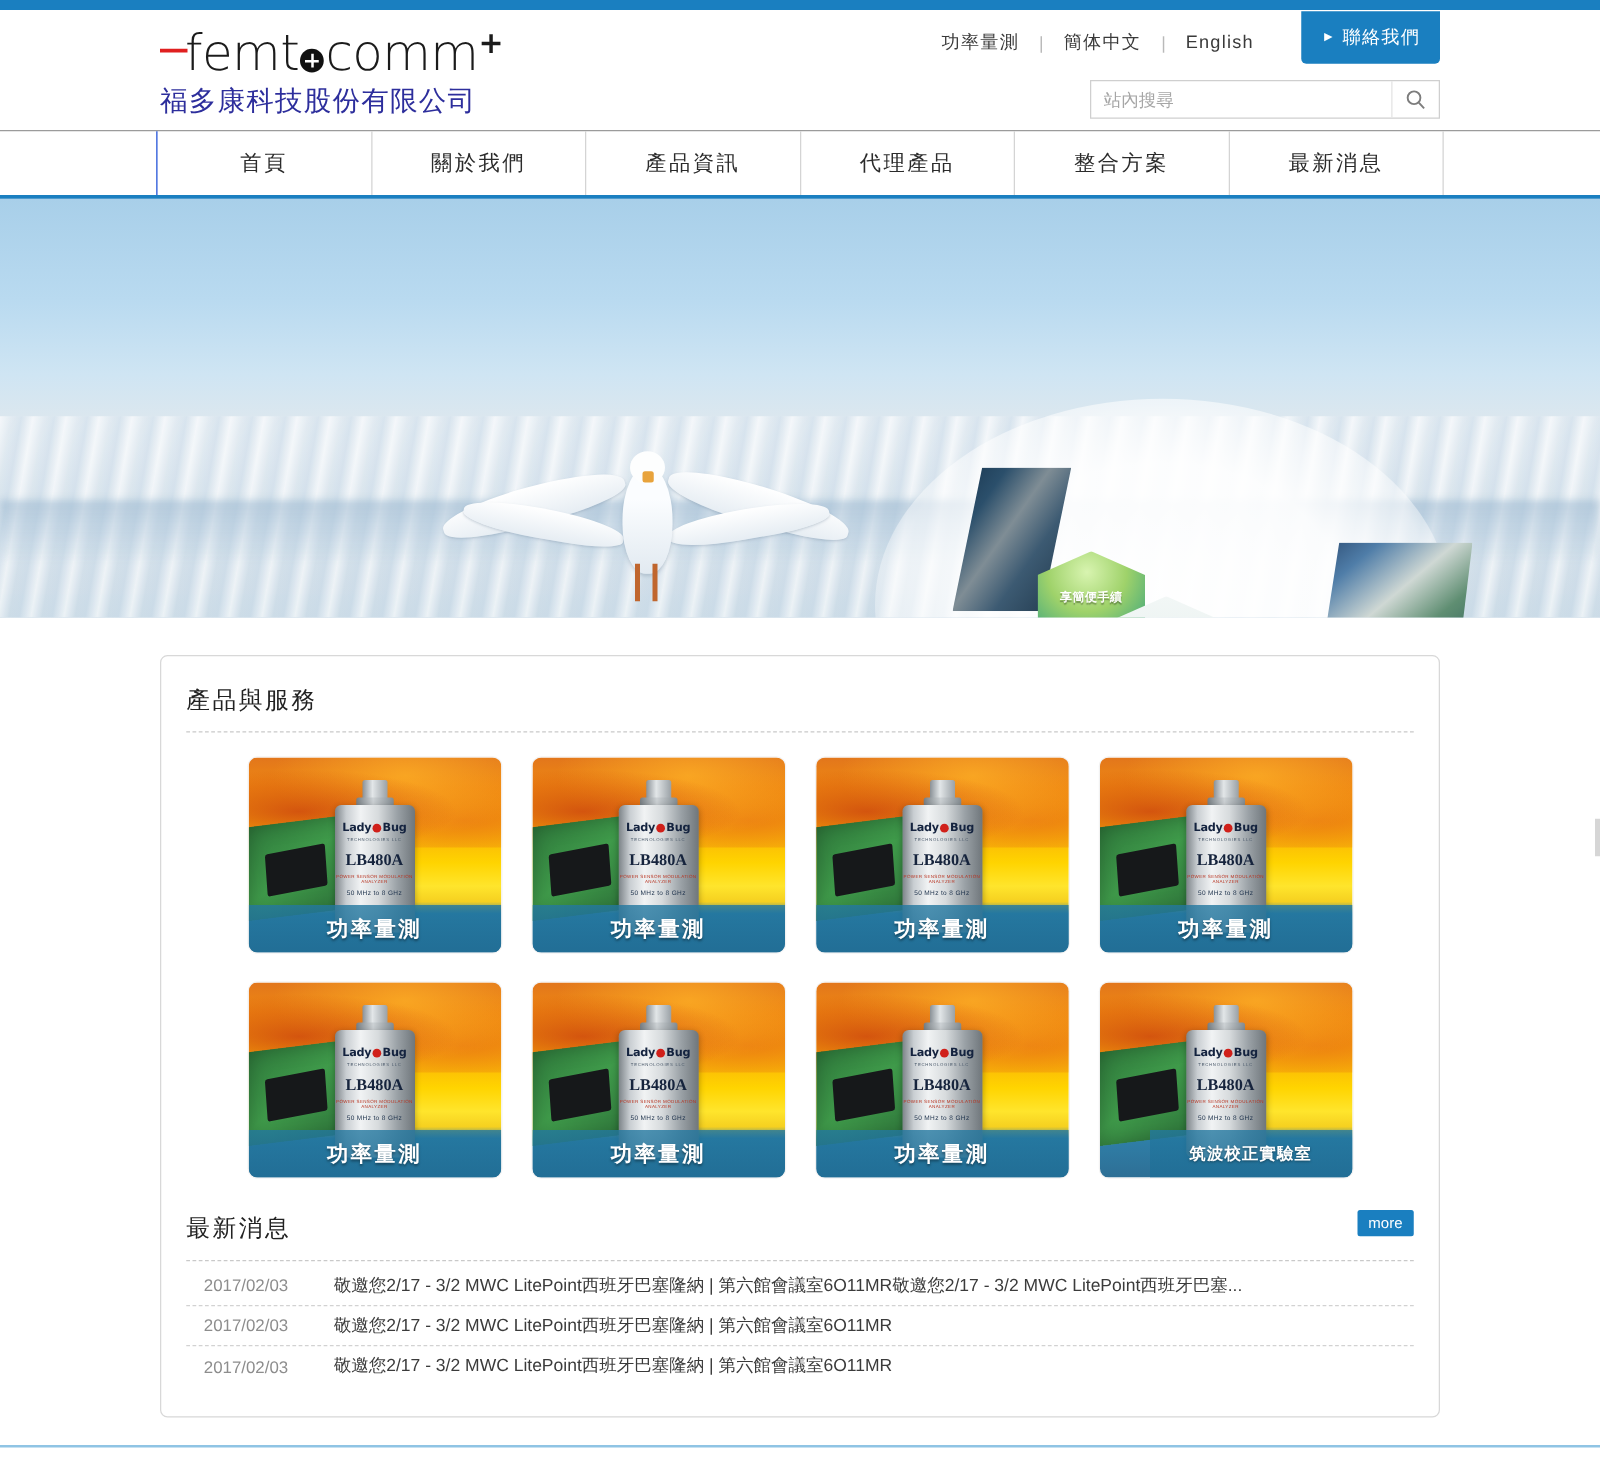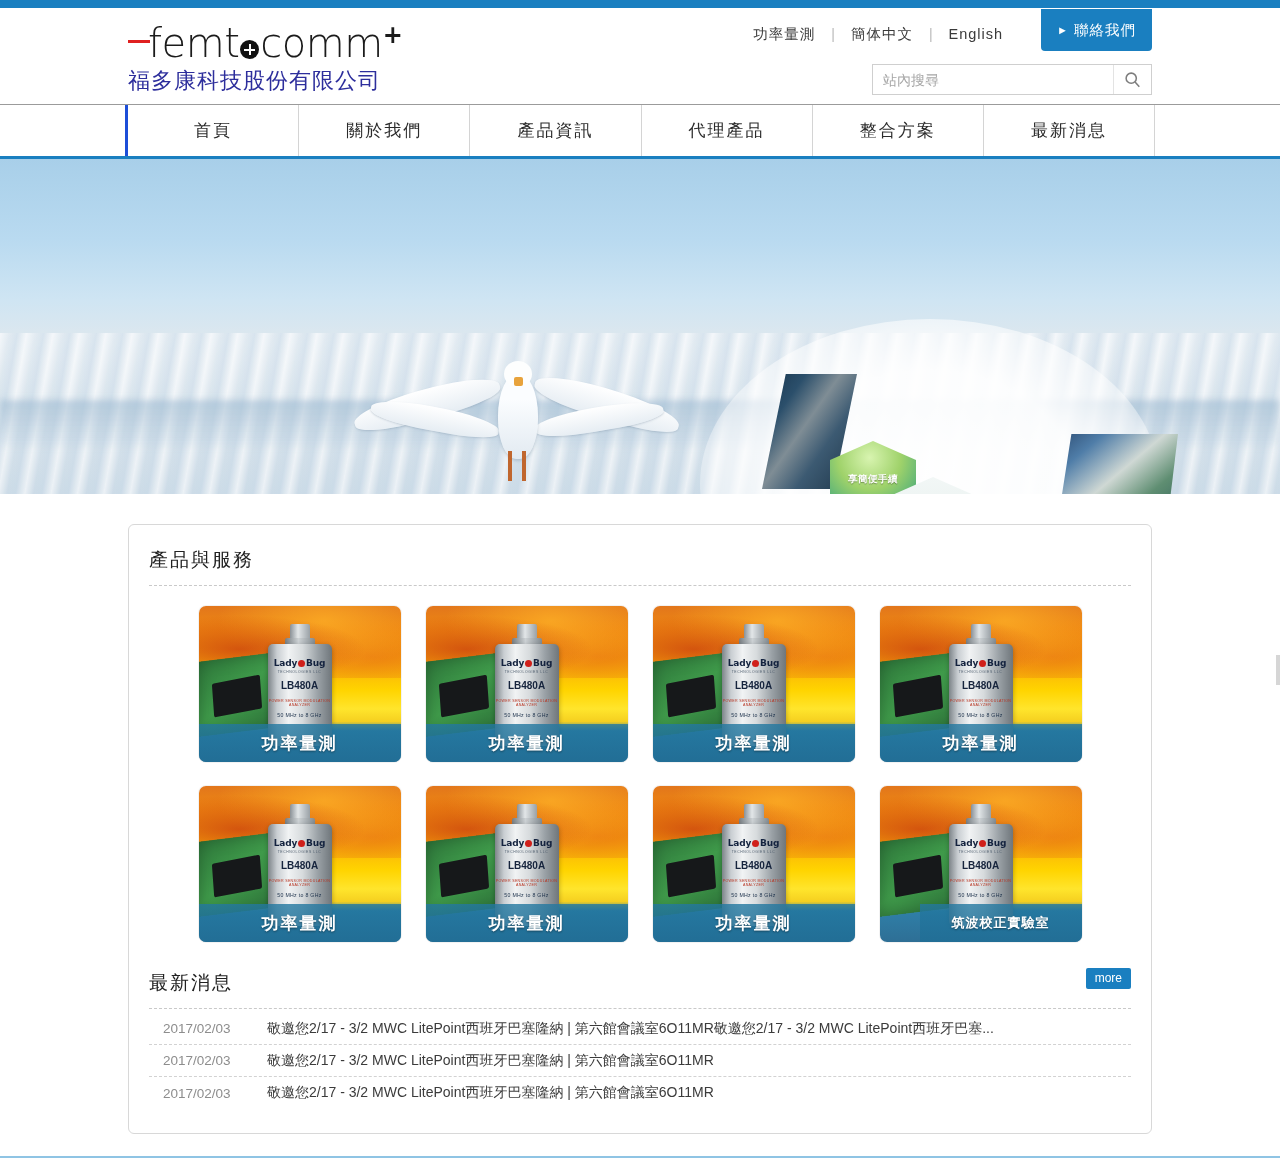--- a/index.html
+++ b/index.html
@@ -173,21 +173,21 @@
     flex: 1;
     display: flex;
     align-items: center;
     justify-content: center;
     font-size: 17px;
     color: #2b2b2b;
     letter-spacing: 2px;
     border-right: 1px solid #d4d4d4;
     cursor: pointer;
   }
-  .nav-item:first-child { border-left: 3px solid #1d4ed8; }
+  .nav-item:first-child { border-left: 1px solid #1d4ed8; }
 
   
   .banner {
     position: relative;
     height: 338px;
     width: 100%;
     border-top: 3px solid #1a7fc0;
     overflow: hidden;
     background:
       linear-gradient(to bottom,
@@ -456,22 +456,22 @@
     position: absolute; left: 0; width: 100%;
     text-align: center;
     font-size: 3.4px;
     letter-spacing: .6px;
     color: #4b5a6b;
   }
   .card .sensor .tiny.t1 { top: 48px; }
   .card .sensor .model {
     position: absolute; left: 0; top: 58px;
     width: 100%; text-align: center;
-    font-size: 10px; font-weight: 700; color: #16243d;
-    font-family: Liberation Sans, sans-serif;
+    font-size: 13px; font-weight: 700; color: #16243d;
+    font-family: Liberation Serif, serif;
   }
   .card .sensor .red {
     position: absolute; left: 0; top: 77px;
     width: 100%; text-align: center;
     font-size: 3.6px; color: #b8321f; letter-spacing: .3px;
   }
   .card .sensor .freq {
     position: absolute; left: 0; top: 90px;
     width: 100%; text-align: center;
     font-size: 5.2px; color: #22364f; letter-spacing: .3px;

